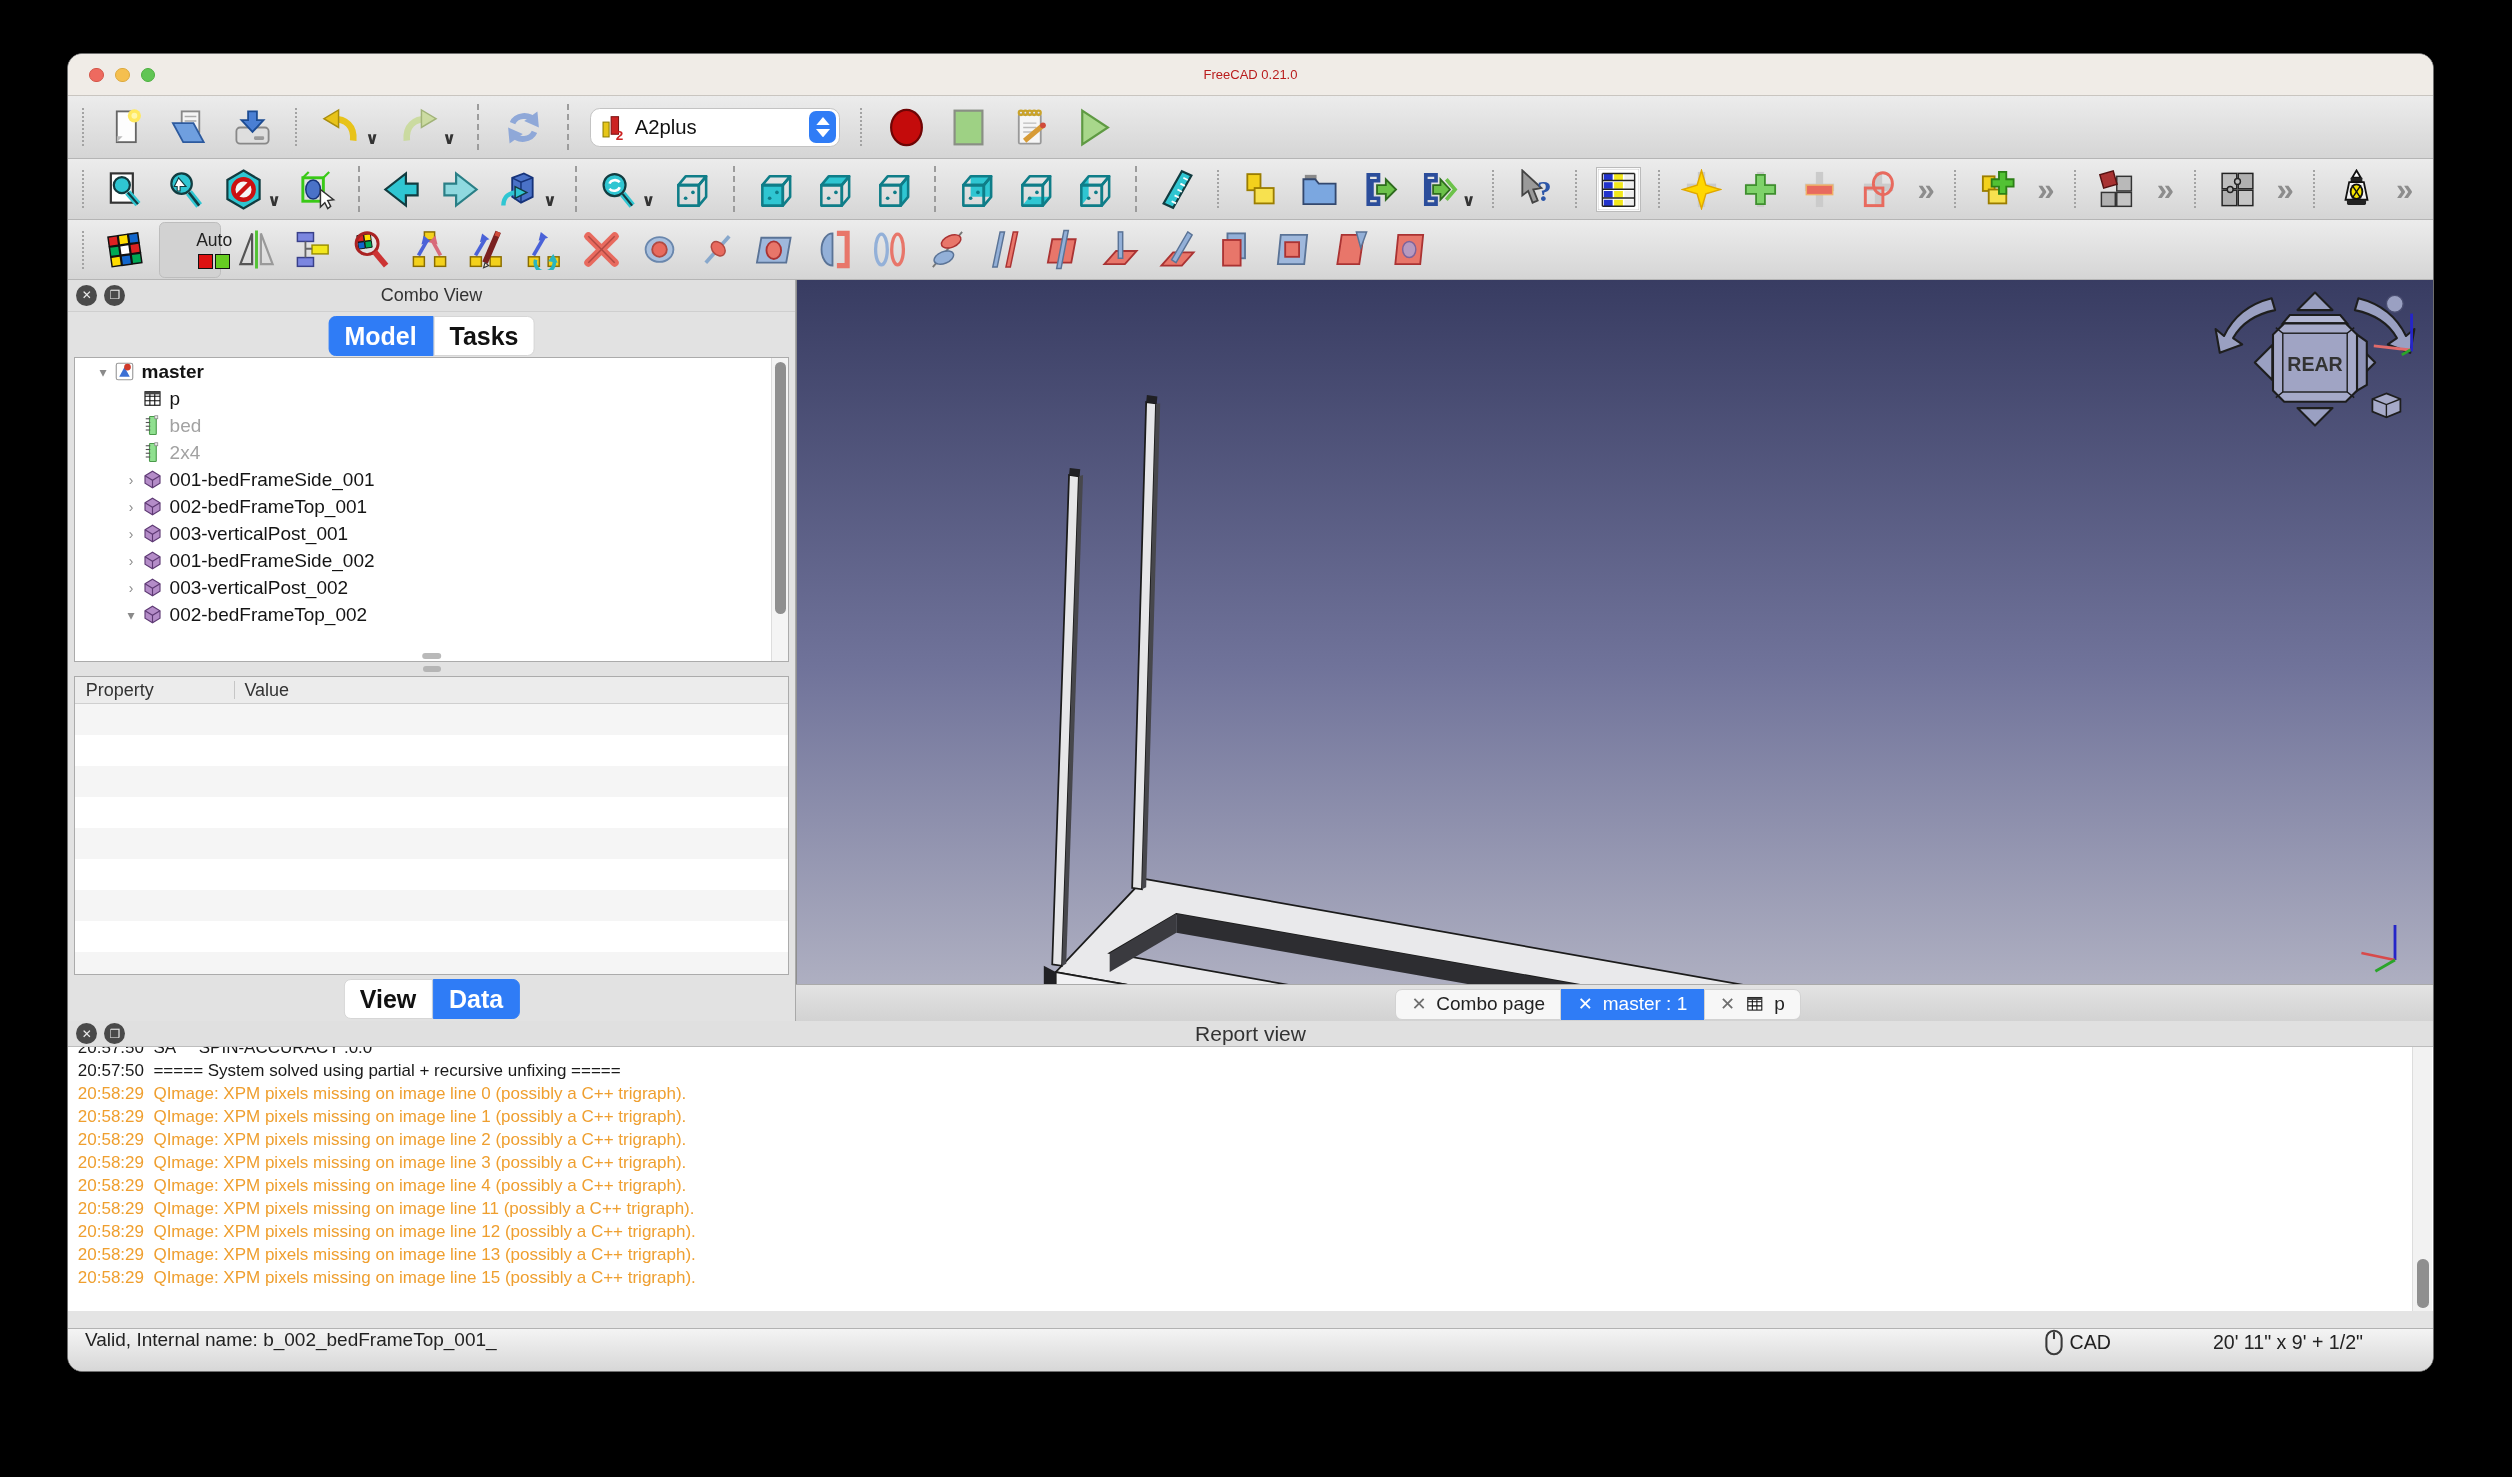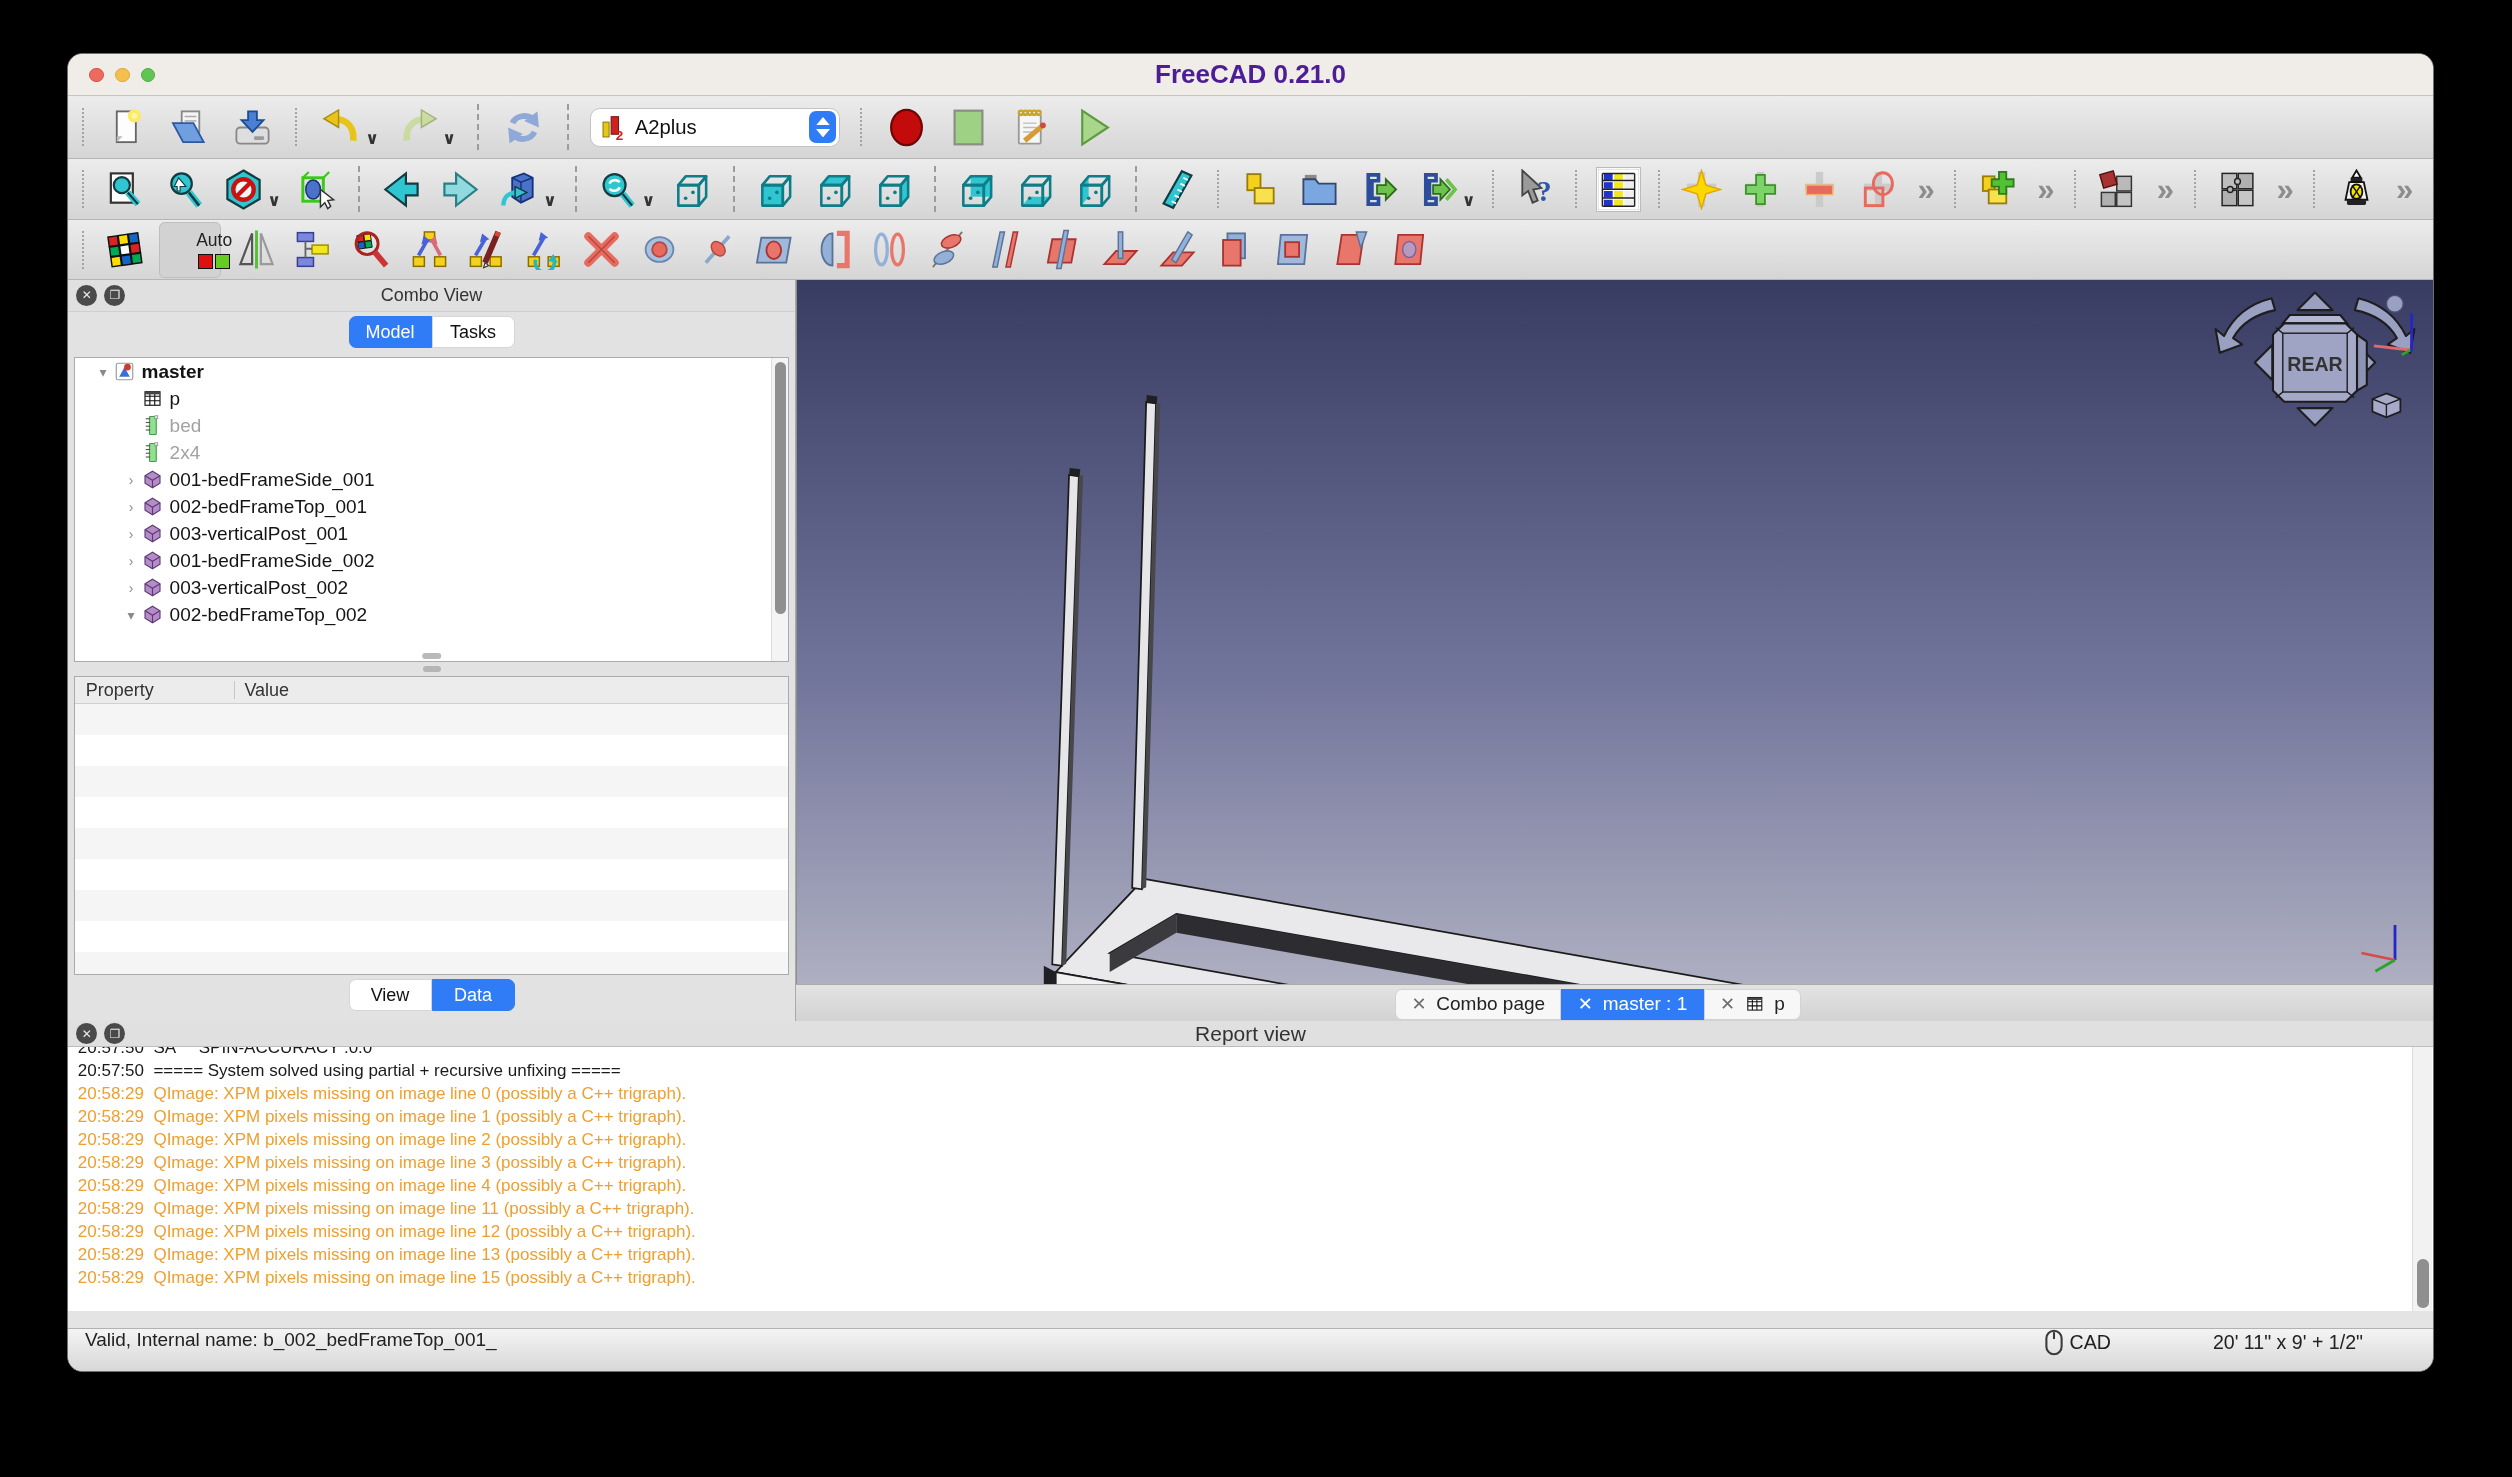--- a/index.html
+++ b/index.html
@@ -5,21 +5,21 @@
   * { margin:0; padding:0; box-sizing:border-box; }
   html,body { width:2512px; height:1478px; background:#000; overflow:hidden;
     font-family:"Liberation Sans","DejaVu Sans",sans-serif; }
   #window { position:absolute; left:67px; top:53px; width:2367px; height:1319px;
     background:#e4e4e4; border-radius:15.4px; overflow:hidden; border:0.7px solid #6f6f6f;
     box-shadow:0 12.6px 42px rgba(0,0,0,.7); }
 
   
   .titlebar { position:absolute; left:0; top:0; right:0; height:42px; background:#f0ece7;
     border-bottom:0.7px solid #c9c5c0; display:flex; align-items:center; justify-content:center; }
-  .titlebar .title { font-size:26px; font-weight:bold; color:#4c1d95; }
+  .titlebar .title { font-size:13px; font-weight:normal; color:#b91c1c; }
   .lights { position:absolute; left:21px; top:0; height:42px; display:flex; align-items:center; gap:11.2px; }
   .light { width:14.7px; height:14.7px; border-radius:50%; }
   .light.r { background:#ee6a5f; border:0.7px solid #d35548; }
   .light.y { background:#f5bf4f; border:0.7px solid #dca93e; }
   .light.g { background:#61c554; border:0.7px solid #4caf3f; }
 
   
   .toolbar { position:absolute; left:0; right:0; display:flex; align-items:center;
     background:linear-gradient(#ececec,#d5d5d5); border-bottom:0.7px solid #b5b5b5; padding:0 11.2px; }
   #tb1 { top:42px; height:63px; gap:17px; }
@@ -53,22 +53,22 @@
   
   .dock { position:absolute; left:0; top:0; width:728px; height:741px; background:#e2e2e2;
     border-right:0.7px solid #a9a9a9; }
   .panelhdr { position:absolute; left:0; right:0; height:32px; background:#e0e0e0;
     display:flex; align-items:center; justify-content:center; border-bottom:0.7px solid #cfcfcf; }
   .panelhdr .ptitle { font-size:18px; color:#333; }
   .phbtns { position:absolute; left:8.4px; top:4.9px; display:flex; gap:7px; }
   .phbtn { width:21px; height:21px; border-radius:50%; background:#4a4a4a; color:#ececec;
     font-size:12px; display:flex; align-items:center; justify-content:center; border:none; }
   .segtabs { position:absolute; display:flex; }
-  .segtab { height:32px; min-width:83px; padding:0 15.4px; font-size:18px; display:flex;
-    align-items:center; justify-content:center; background:#fff; color:#111; border:0.7px solid #d6d6d6; }
+  .segtab { height:40px; min-width:83px; padding:0 15.4px; font-size:25px; display:flex;
+    align-items:center; justify-content:center; background:#fff; color:#111; border:0.7px solid #d6d6d6;font-weight:bold; }
   .segtab.first { border-radius:7px 0 0 7px; }
   .segtab.last { border-radius:0 7px 7px 0; }
   .segtab.active { background:#2f7cf6; color:#fff; border-color:#2f7cf6; }
   #combo-tabs { top:36px; left:50%; transform:translateX(-50%); }
   #dock-bottom-tabs { top:699px; left:50%; transform:translateX(-50%); }
 
   .treebox { position:absolute; left:5.6px; right:5.6px; top:77px; height:305px; background:#fff;
     border:0.7px solid #ababab; overflow:hidden; }
   .treerow { height:27px; display:flex; align-items:center; font-size:19px; color:#141414; position:relative; }
   .treerow .caret { width:21px; text-align:center; color:#8a8a8a; font-size:14px; flex:none; }

